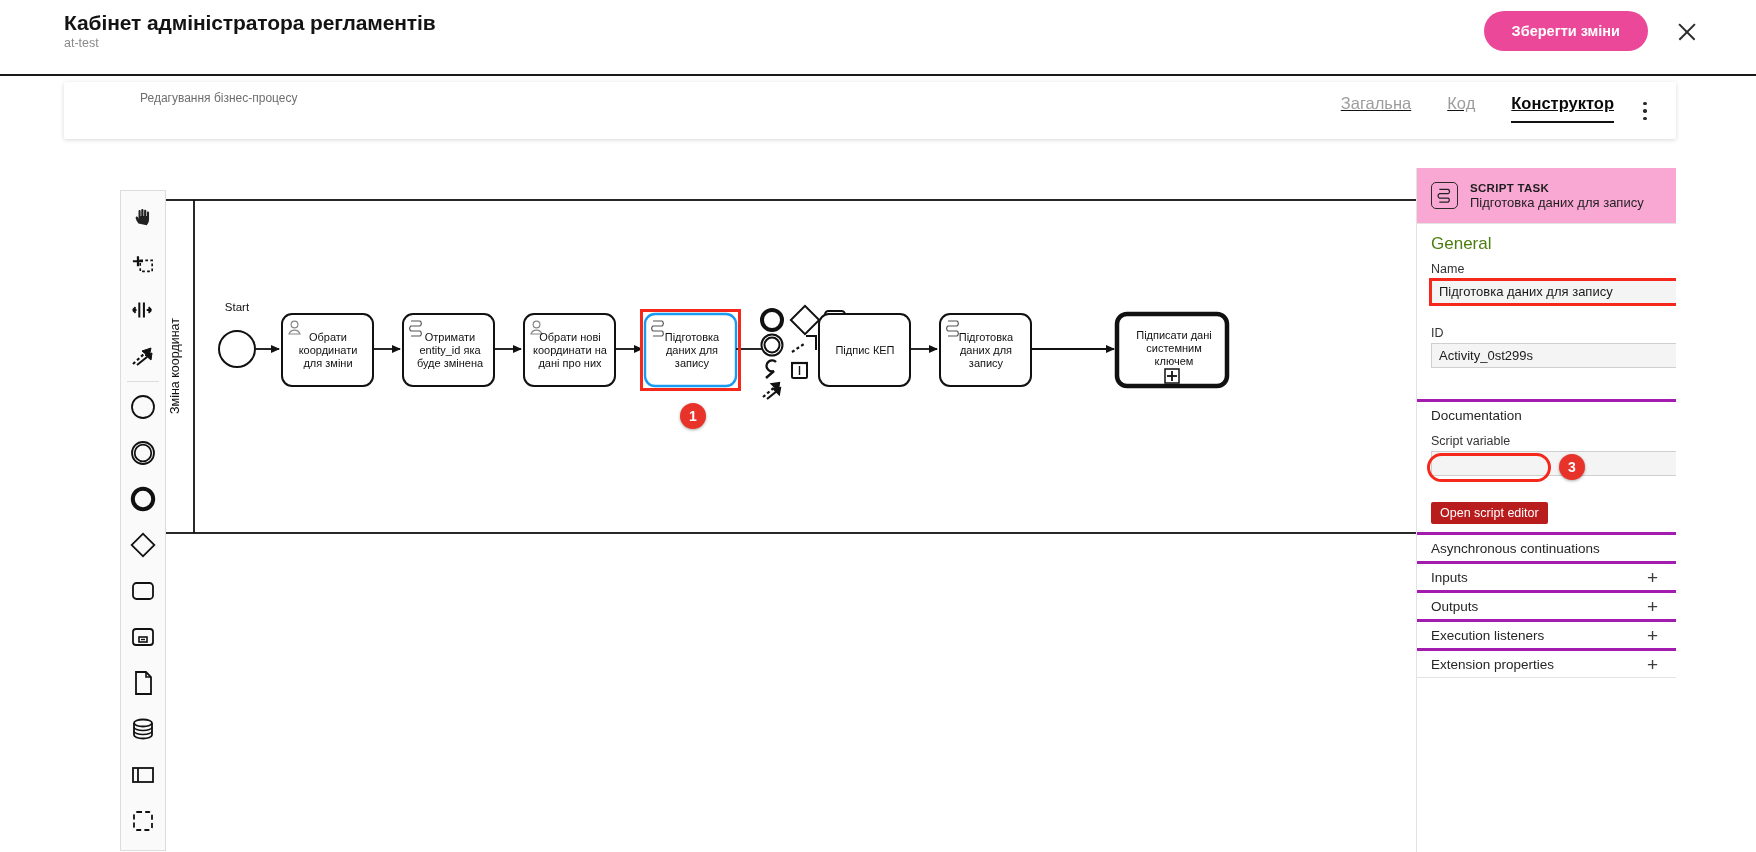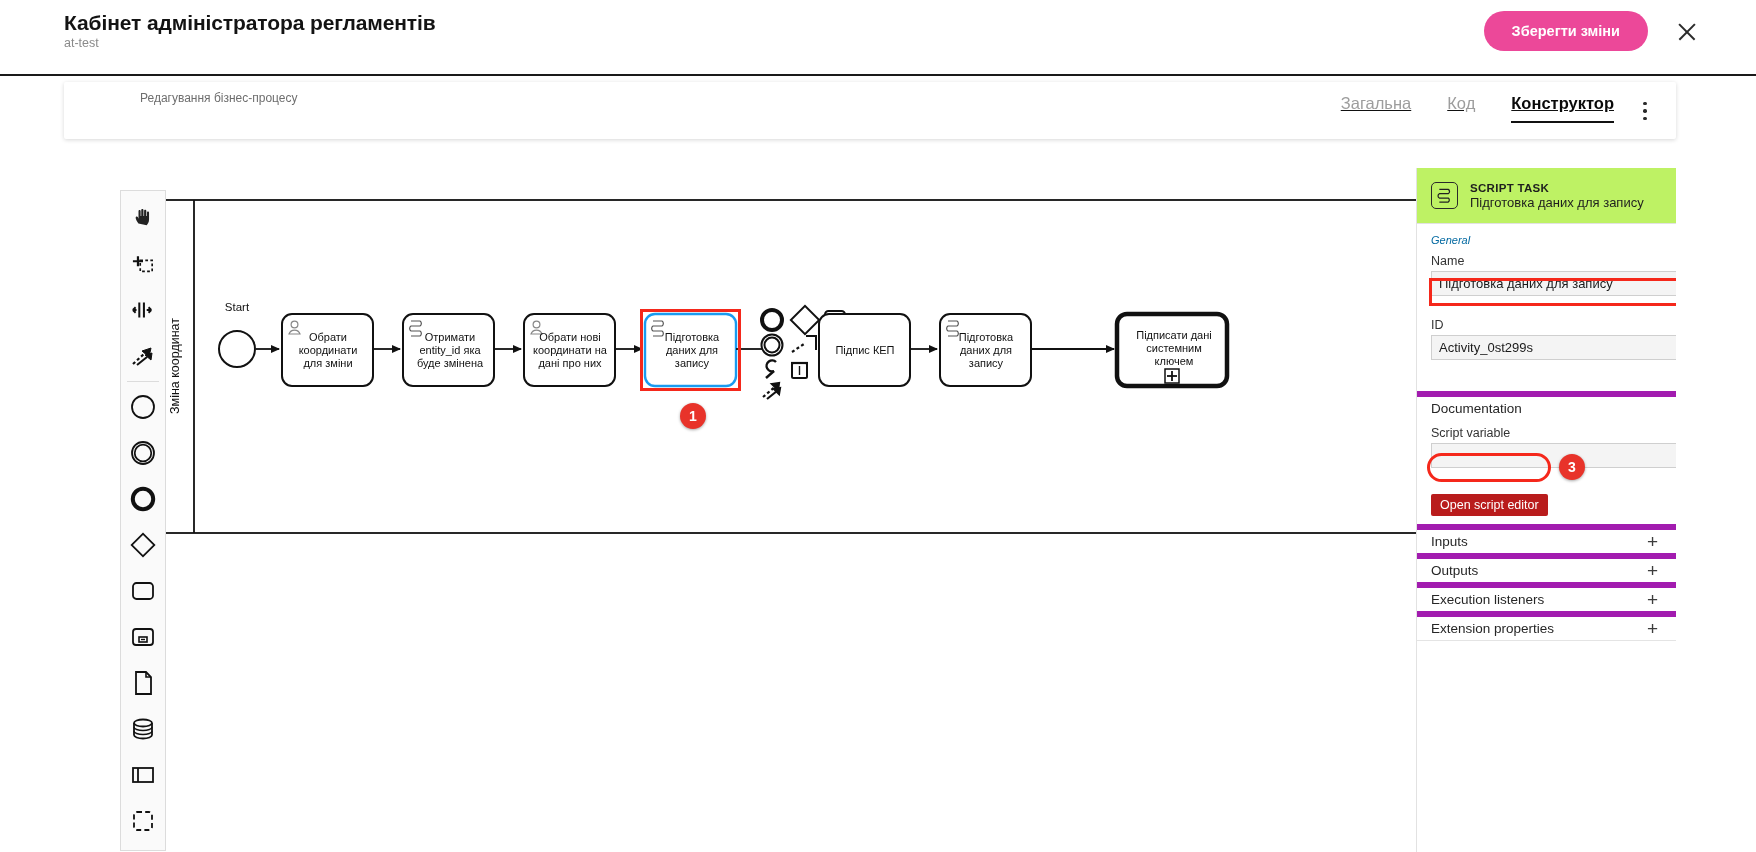--- a/index.html
+++ b/index.html
@@ -118,53 +118,52 @@
     position:absolute; left:1352px; top:0;
     width:318px; height:684px;
     background:#fff;
     border-left:1px solid #e2e2e2;
     font-size:13px;
     color:#262626;
   }
   .props-head {
     display:flex; align-items:center; gap:12px;
     height:56px; padding:0 14px;
-    background:#bef264;
+    background:#f9a8d4;
     border-bottom:1px solid #e2e2e2;
   }
   .props-icon {
     width:27px; height:27px; border:1.6px solid #2b2b2b; border-radius:5px;
     display:flex; align-items:center; justify-content:center; flex:0 0 auto;
   }
   .props-type { font-size:11.5px; font-weight:700; letter-spacing:0.3px; color:#1e1e1e; }
   .props-sub  { font-size:13px; color:#1e1e1e; margin-top:1px; }
 
   .group-head {
     display:flex; align-items:center; justify-content:space-between;
     padding:10px 14px 8px 14px;
-    font-size:11px; color:#0369a1;
+    font-size:17px; color:#4d7c0f;
     cursor:pointer;
-    font-style:italic;
   }
 
   .field { padding:0 14px 22px 14px; position:relative; }
   .field label { display:block; font-size:12.5px; color:#333; margin-bottom:3px; }
   .field input {
     width:100%; height:25px;
     border:1px solid #cfcfcf; background:#f4f4f4;
     font-size:13px; color:#1a1a1a;
     padding:0 7px;
     font-family:"Liberation Sans", sans-serif;
     border-radius:0;
   }
   .field input.hl { outline:none; }
   .row {
     display:flex; align-items:center; justify-content:space-between;
     height:29px; padding:0 14px;
-    border-top:6px solid #a21caf;
+    border-top:3px solid #a21caf;
     font-size:13.5px; color:#262626;
     cursor:pointer;
   }
   .plus { font-size:19px; color:#3d3d3d; line-height:1; position:relative; right:62px; }
   .script-btn-wrap { padding:4px 14px 8px 14px; }
   .script-btn {
     background:#b91c1c; color:#fff; border:none;
     font-size:12.5px; padding:4px 9px;
     font-family:"Liberation Sans", sans-serif;
     cursor:pointer; border-radius:2px;
@@ -453,20 +452,24 @@
 
     <div class="field" style="padding-top:6px">
       <label>Script variable</label>
       <input type="text" value="" style="">
     </div>
 
     <div class="script-btn-wrap">
       <button class="script-btn">Open script editor</button>
     </div>
 
+    <div class="row">
+      <span>Asynchronous continuations</span>
+
+    </div>
 
     <div class="row">
       <span>Inputs</span>
       <span class="plus">+</span>
     </div>
     <div class="row">
       <span>Outputs</span>
       <span class="plus">+</span>
     </div>
     <div class="row">

